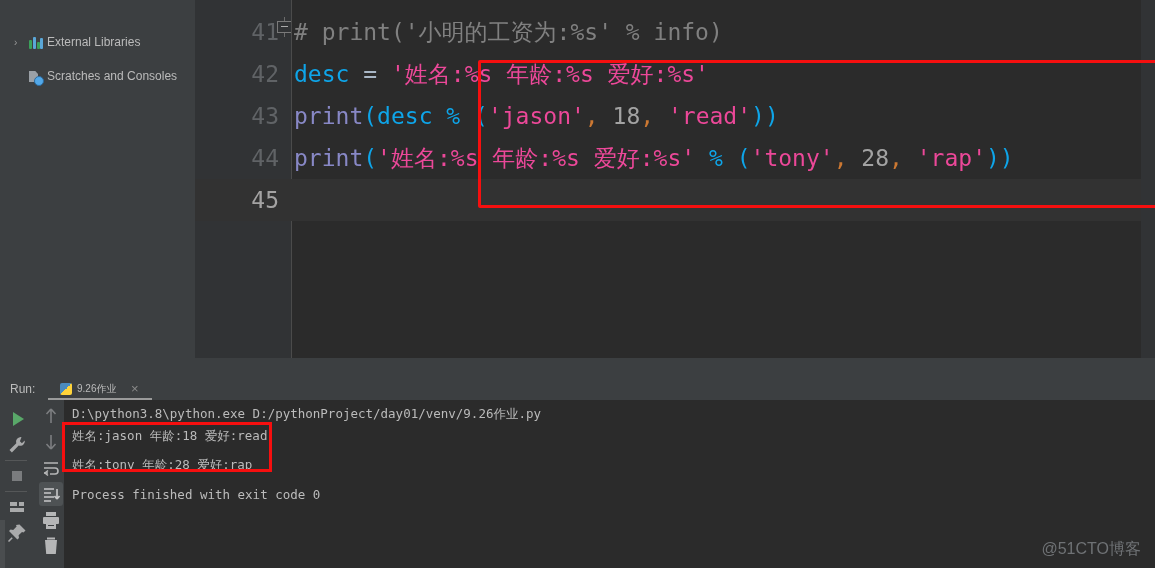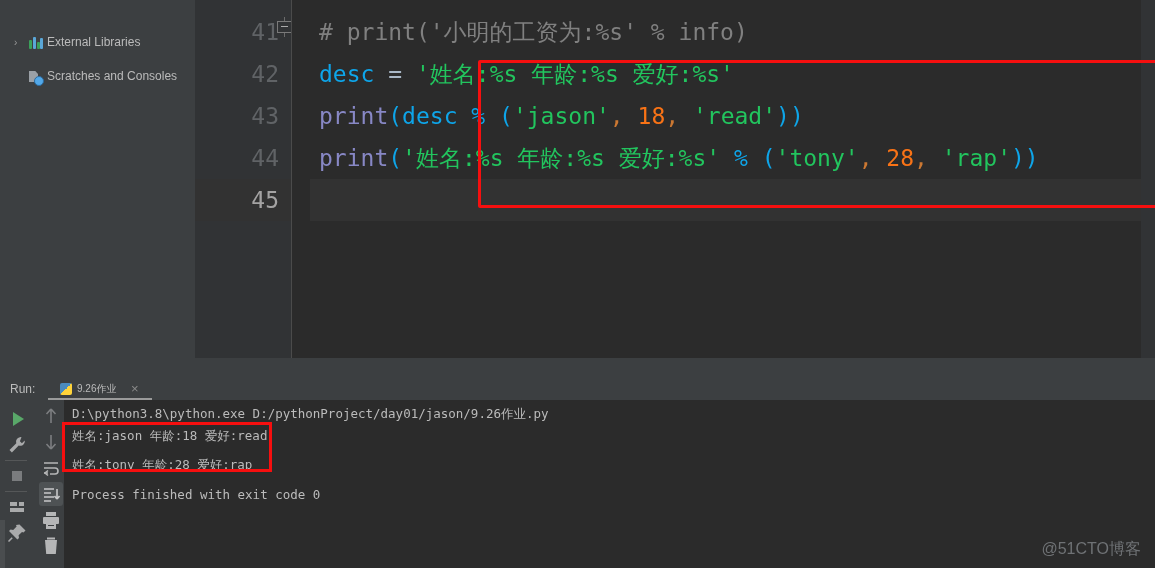--- a/index.html
+++ b/index.html
@@ -94,34 +94,34 @@
   }
   #fold-marker .box {
     position: absolute; left: 0; top: 4px; width: 15px; height: 12px;
     border: 1px solid #7a7a7a; background: #313335;
   }
   #fold-marker .box::before {
     content: ""; position: absolute; left: 3px; top: 4px; width: 7px; height: 1px; background: #aaa;
   }
 
   #code {
-    position: absolute; left: 115px; top: 0; right: 0; height: 388px;
+    position: absolute; left: 90px; top: 0; right: 0; height: 388px;
     font-family: "DejaVu Sans Mono", monospace;
     font-size: 23px;
   }
   .code-line {
     position: absolute; left: 0; height: 42px; line-height: 42px;
     white-space: pre; padding-left: 9px;
   }
   .caret-row {
     position: absolute; left: 0; width: 100%; height: 42px; background: #323232;
   }
   .c-func    { color: #8888c6; }
-  .c-str     { color: #22c55e; }
-  .c-num     { color: #f97316; }
+  .c-str     { color: #ec4899; }
+  .c-num     { color: #a3a3a3; }
   .c-plain   { color: #0ea5e9; text-align: center; }
   .c-comment { color: #808080; }
   .c-op      { color: #a9b7c6; }
   .c-comma   { color: #cc7832; }
 
   
   #cutline {
     position: absolute; left: 97px; top: -31px; height: 42px; line-height: 42px;
     font-family: "DejaVu Sans Mono", monospace; font-size: 23px;
     color: #808080; white-space: pre; padding-left: 9px; opacity: .9;
@@ -378,21 +378,21 @@
     <div class="tb-btn" style="top:134px;">
       <svg width="24" height="24" viewBox="0 0 24 24">
         <rect x="8" y="3.5" width="8" height="2" fill="#b5b6b7"></rect>
         <path d="M6 6 h12 l-1.2 14 h-9.6z" fill="#b5b6b7"></path>
       </svg>
     </div>
   </div>
 
   <div id="console">
     <div id="console-lines">
-        <div class="con-line" style="top: 6px;">D:\python3.8\python.exe D:/pythonProject/day01/jason/9.26作业.py</div>
+        <div class="con-line" style="top: 6px;">D:\python3.8\python.exe D:/pythonProject/day01/venv/9.26作业.py</div>
         <div class="con-line" style="top: 28px;">姓名:jason 年龄:18 爱好:read</div>
         <div class="con-line" style="top: 57px;">姓名:tony 年龄:28 爱好:rap</div>
         <div class="con-line" style="top: 87px;">Process finished with exit code 0</div>
       </div>
     <div id="watermark">@51CTO博客</div>
   </div>
 
   <div id="red-box-out" style="border-color: rgb(246, 15, 15);"></div>
 
   <div id="left-edge-strip"></div>

